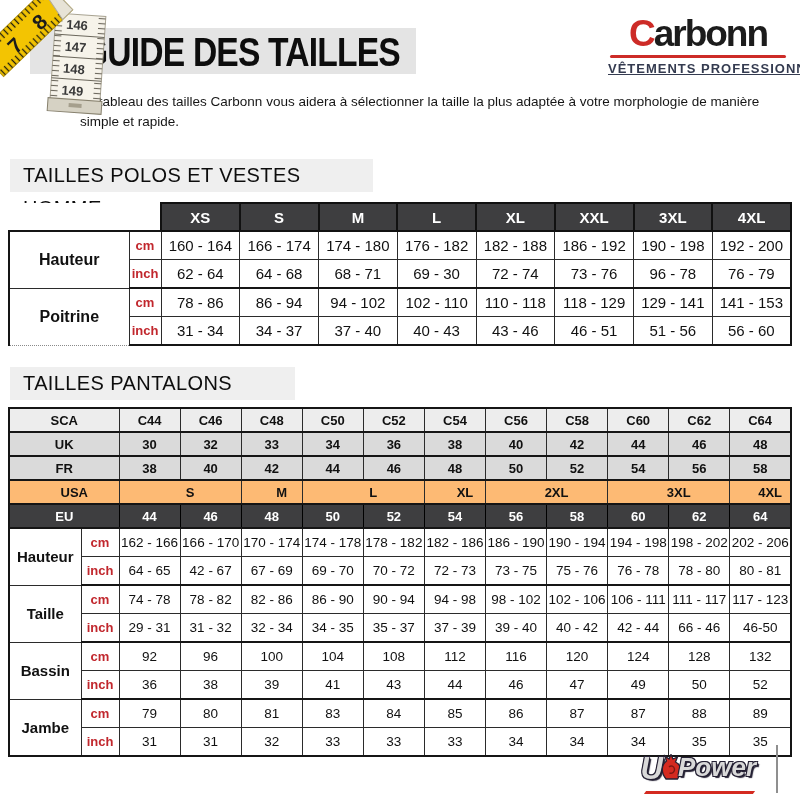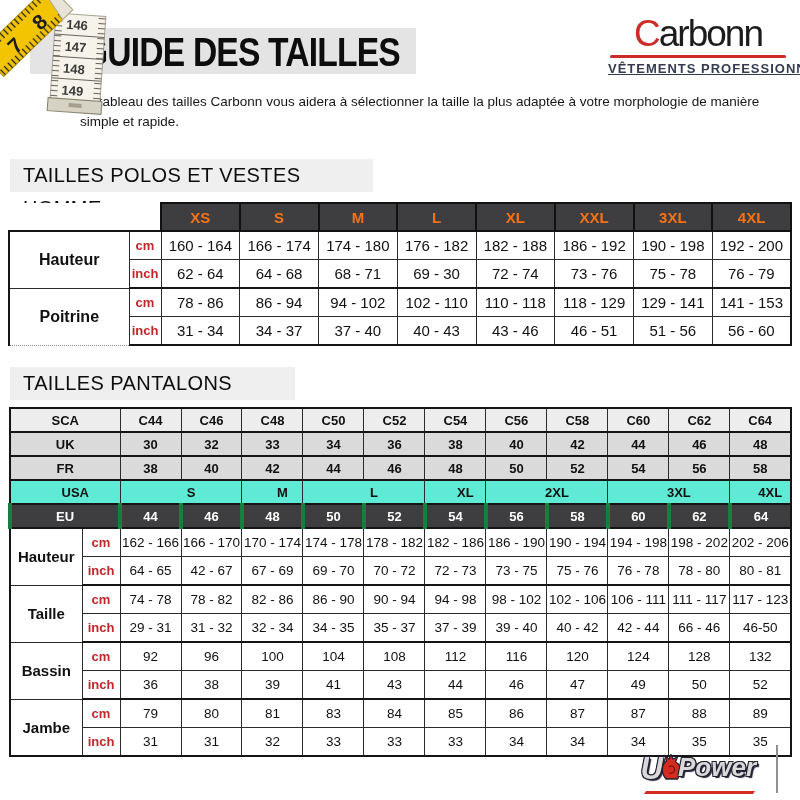--- a/index.html
+++ b/index.html
@@ -12,51 +12,51 @@
     position:absolute;left:30px;top:28px;width:386px;height:46px;
     background:#e4e4e4;
   }
   .title-text{
     position:absolute;left:52px;top:1px;font-size:41px;font-weight:bold;
     letter-spacing:-1px;white-space:nowrap;color:#0d0d0d;
     transform:scaleX(0.82);transform-origin:left top;line-height:46px;
   }
   .tape{position:absolute;left:-4px;top:-4px;z-index:5;}
   .brand{position:absolute;right:12px;top:14px;width:180px;text-align:center;}
-  .brand-word{font-size:37px;font-weight:normal;letter-spacing:-2px;color:#1c1c1c;line-height:40px;}
+  .brand-word{font-size:37px;font-weight:bold;letter-spacing:-2px;color:#1c1c1c;line-height:40px;}
   .brand-word .c{color:#cd2b27;}
   .brand-rule{height:3px;background:#cd2b27;border-radius:2px;margin:1px 2px 3px 2px;}
   .brand-tag{font-size:13px;font-weight:bold;letter-spacing:1px;color:#343b50;white-space:nowrap;text-decoration:underline;}
   .brand-tag .amp{color:#cd2b27;}
   .intro{position:absolute;left:80px;top:92px;width:706px;font-size:13.5px;line-height:1.5;color:#161616;}
   
   .section-bar{position:absolute;left:10px;height:33px;background:#efefef;
     font-size:20px;line-height:33px;padding-left:13px;letter-spacing:0.4px;color:#0d0d0d;}
   .section-polos{top:159px;width:350px;}
   .section-pant{top:367px;width:272px;}
   
   table{border-collapse:collapse;table-layout:fixed;position:absolute;left:8px;}
   td{padding:0;text-align:center;vertical-align:middle;overflow:hidden;white-space:nowrap;}
   
   #polos-table{top:202px;width:784px;}
   #polos-table td{height:27px;font-size:15px;border:1px solid #2b2b2b;}
   #polos-table td.blank{border:none;border-bottom:2px solid #151515;background:#fff;}
-  #polos-table td.hsize{height:23px;background:#3e3e40;color:#f97316;font-weight:bold;border:2px solid #111;}
+  #polos-table td.hsize{height:23px;background:#3e3e40;color:#ffffff;font-weight:bold;border:2px solid #111;}
   #polos-table td.lbl{font-size:16px;font-weight:bold;border-left:2px solid #151515;}
   #polos-table td.unit{font-size:13px;font-weight:bold;color:#c1272d;}
   #polos-table td.vlast{border-right:2px solid #151515;margin-left:6px;}
   #polos-table tr.dotted td{border-bottom:1px dotted #8a8a8a;}
   #polos-table tr.groupend td{border-bottom:2px solid #151515;}
   
   #pant-table{top:407px;width:784px;border:2px solid #151515;}
   #pant-table td{height:22px;font-size:13px;font-weight:bold;border:1px solid #2b2b2b;border-top:2px solid #151515;border-bottom:2px solid #151515;}
   #pant-table tr.sca td{background:#ededed;}
   #pant-table tr.mid td{background:#dadada;margin-left:16px;}
-  #pant-table tr.usa td{background:#5eead4;padding-left:20px;}
-  #pant-table tr.eu td{background:#3e3e40;color:#fff;border-left:4px solid #15803d;border-right:1px solid #000;}
+  #pant-table tr.usa td{background:#fdba74;padding-left:20px;}
+  #pant-table tr.eu td{background:#3e3e40;color:#fff;border-left:1px solid #15803d;border-right:1px solid #000;}
   #pant-table tr.meas td{height:27px;background:#fff;font-weight:normal;font-size:13.5px;border:1px solid #2b2b2b;}
   #pant-table tr.meas td.lbl{font-size:15px;font-weight:bold;border-left:2px solid #151515;}
   #pant-table tr.meas td.unit{font-size:13px;font-weight:bold;color:#c1272d;}
   #pant-table tr.dotted td{border-bottom:1px dotted #8a8a8a;}
   #pant-table tr.groupend td{border-bottom:2px solid #151515;}
   #pant-table tr.groupstart td{border-top:2px solid #151515;}
   
   .upower{position:absolute;right:44px;top:751px;height:40px;white-space:nowrap;}
   .up-u,.up-power{
     display:inline-block;font-style:italic;font-weight:bold;color:#d9d9d9;
@@ -149,21 +149,21 @@
         <td class="vlast">192 - 200</td>
       </tr>
       <tr class="groupend">
         <td class="unit">inch</td>
         <td>62 - 64</td>
         <td>64 - 68</td>
         <td>68 - 71</td>
         <td>69 - 30</td>
         <td>72 - 74</td>
         <td>73 - 76</td>
-        <td>75 - 78</td>
+        <td>96 - 78</td>
         <td class="vlast">76 - 79</td>
       </tr>
       <tr class="dotted">
         <td class="lbl" rowspan="2">Poitrine</td>
         <td class="unit">cm</td>
         <td>78 - 86</td>
         <td>86 - 94</td>
         <td>94 - 102</td>
         <td>102 - 110</td>
         <td>110 - 118</td>

